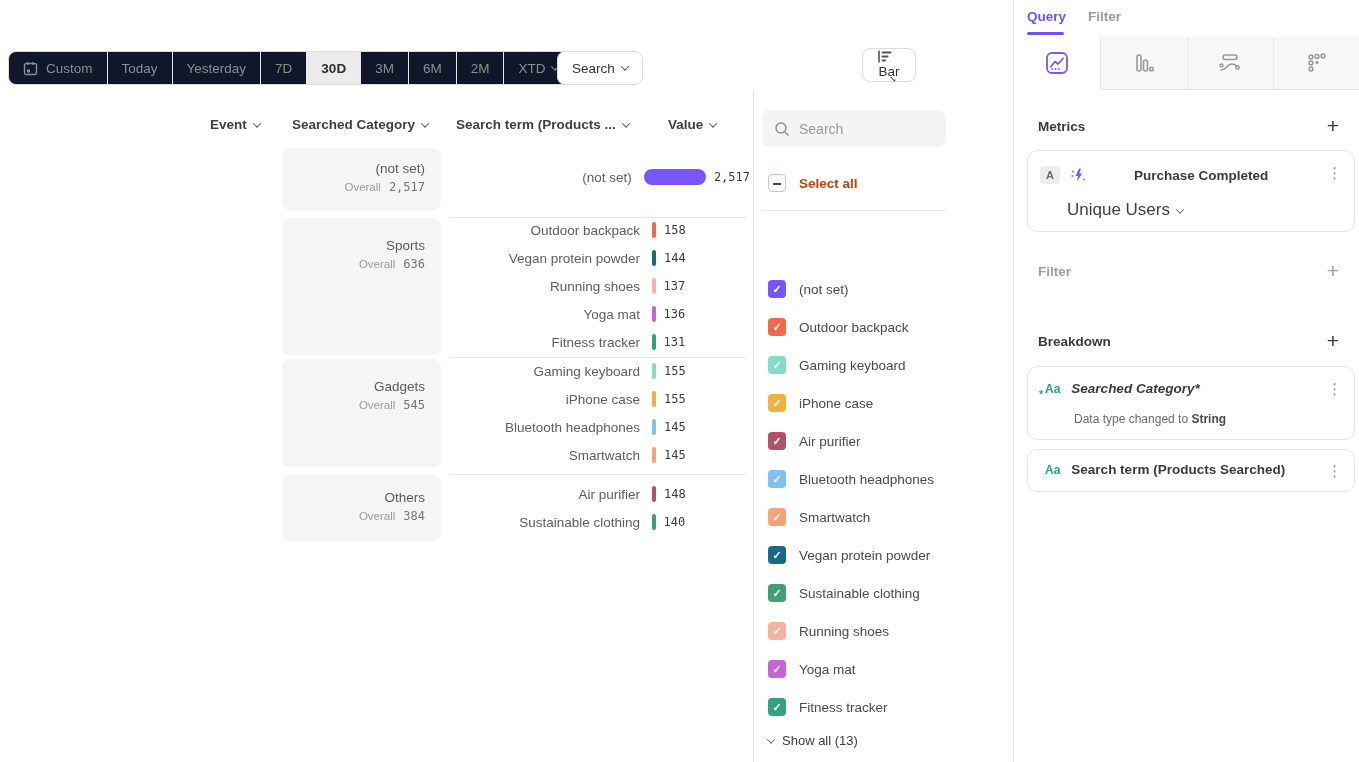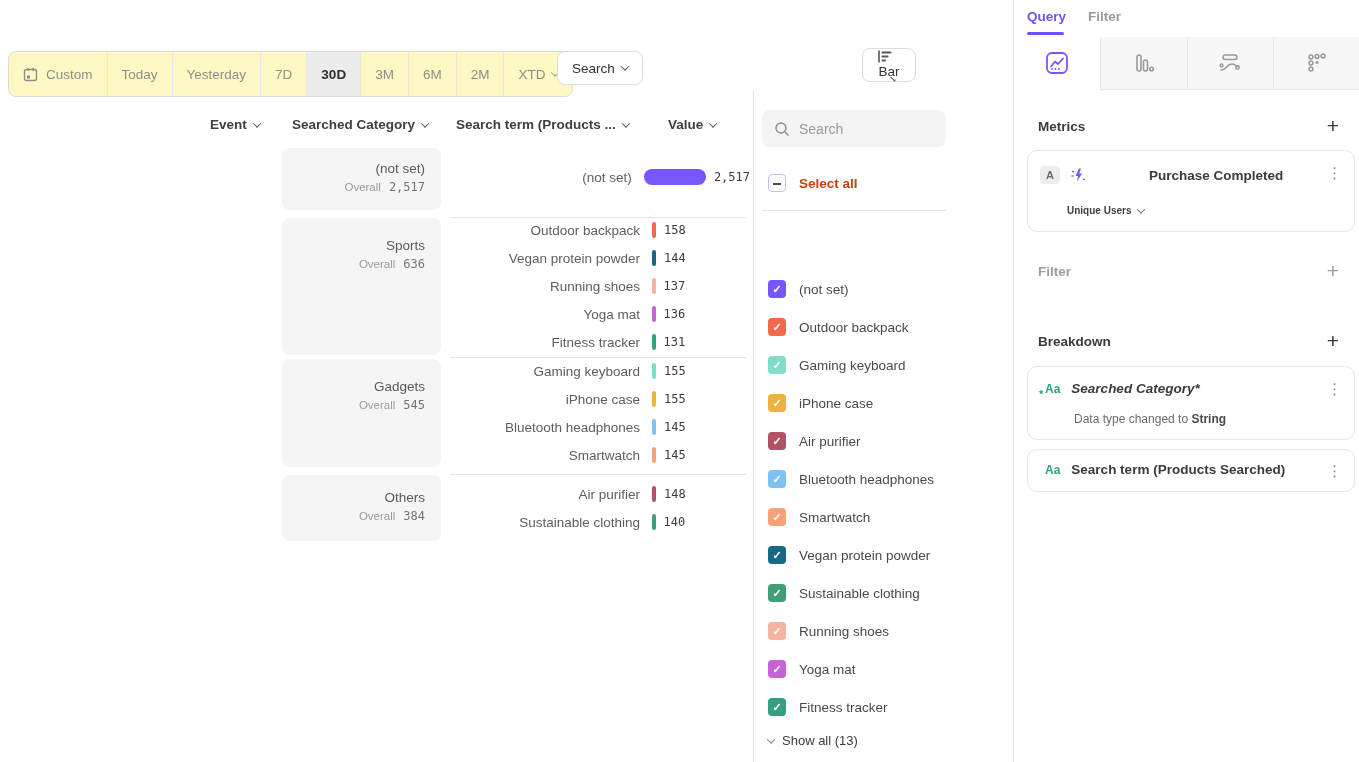--- a/index.html
+++ b/index.html
@@ -4,21 +4,21 @@
 <style>
   * { margin:0; padding:0; box-sizing:border-box; }
   body { font-family:"Liberation Sans", sans-serif; background:#fff; }
   .app { position:relative; width:1359px; height:762px; background:#fff; overflow:hidden; color:#3c3c3c; }
   .mono { font-family:"DejaVu Sans Mono", monospace; }
 
   
   .chev { display:inline-block; width:6px; height:6px; border-right:1.6px solid #6b6b6b; border-bottom:1.6px solid #6b6b6b; transform:rotate(45deg) translate(-1px,-1px); margin-left:7px; vertical-align:middle; }
 
   
-  .seg-group { position:absolute; left:8px; top:51px; height:46px; display:inline-flex; align-items:stretch; border:1px solid #dcdcdc; border-radius:8px; overflow:hidden; background:#fef9c3; }
+  .seg-group { position:absolute; left:8px; top:51px; height:34px; display:inline-flex; align-items:stretch; border:1px solid #dcdcdc; border-radius:8px; overflow:hidden; background:#0f172a; }
   .seg { display:flex; align-items:center; padding:0 14px; font-size:13.5px; color:#8e8e8e; cursor:pointer; border-left:1px solid #e6e6e6; white-space:nowrap; }
   .seg:first-child { border-left:none; }
   .seg.active { background:#ececec; color:#2f2f2f; font-weight:bold; }
   .seg .chev { border-color:#9a9a9a; }
   .btn { position:absolute; height:34px; display:inline-flex; align-items:center; padding:0 14px; border:1px solid #dcdcdc; border-radius:8px; font-size:13.5px; color:#333; background:#fff; cursor:pointer; }
   .btn .chev { border-color:#555; }
   .icon-cal, .icon-hbar { margin-right:8px; display:inline-flex; }
 
   
   .thead { position:absolute; top:117px; font-size:13.5px; font-weight:bold; color:#3f3f3f; white-space:nowrap; }
@@ -66,21 +66,21 @@
   .icocell:last-child { border-right:none; }
   .icocell.active { background:#fff; border-bottom:1px solid transparent; }
   .qheader { position:absolute; font-size:13.5px; font-weight:bold; color:#3b3b3b; }
   .qheader.muted { color:#9e9e9e; }
   .plus { position:absolute; right:20px; font-size:21px; font-weight:normal; color:#3b3b3b; cursor:pointer; line-height:18px; }
   .plus.muted { color:#9e9e9e; }
   .card { position:absolute; left:13px; width:328px; border:1px solid #e6e6e6; border-radius:10px; background:#fff; }
   .kebab { position:absolute; right:12px; top:14px; color:#8a8a8a; font-size:15px; letter-spacing:0; cursor:pointer; line-height:16px; }
   .abadge { display:inline-block; width:20px; height:18px; background:#ededed; border-radius:4px; color:#6b6b6b; font-size:11px; font-weight:bold; text-align:center; line-height:18px; }
   .mcard-title { font-size:13.5px; font-weight:bold; color:#3b3b3b; }
-  .measure { font-size:10px; font-weight:bold; color:#3f3f3f; cursor:pointer; }
+  .measure { font-size:17px; font-weight:normal; color:#3f3f3f; cursor:pointer; }
   .aa-ico { font-size:12px; font-weight:bold; color:#2ba47e; position:relative; font-style:normal; }
   .aa-ico .ast { position:absolute; left:-6px; bottom:-4px; font-size:11px; }
   .bnote { font-size:12px; color:#6a6a6a; }
   .bnote b { color:#4a4a4a; }
 </style>
 </head>
 <body>
 
 <div class="app">
 
@@ -360,21 +360,21 @@
       <div style="position:absolute; left:12px; top:15px; display:flex; align-items:center;">
         <span class="abadge">A</span>
         <span style="display:inline-flex; margin-left:10px;">
           <svg width="17" height="17" viewBox="0 0 17 17">
               <polygon points="9,1.5 5.5,9 8,9 7,14.5 12,6.5 9.3,6.5 11,1.5" fill="#7856ff"></polygon>
               <line x1="2" y1="4" x2="4" y2="5.2" stroke="#7856ff" stroke-width="1.3"></line>
               <line x1="1.5" y1="9" x2="3.6" y2="9" stroke="#7856ff" stroke-width="1.3"></line>
               <line x1="13" y1="12" x2="15" y2="13" stroke="#7856ff" stroke-width="1.3"></line>
             </svg>
         </span>
-        <span class="mcard-title" style="margin-left:18px;padding-left:44px;">Purchase Completed</span>
+        <span class="mcard-title" style="margin-left:3px;padding-left:44px;">Purchase Completed</span>
       </div>
       <div style="position:absolute; left:39px; top:49px;">
         <span class="measure"><span>Unique Users</span><span class="chev"></span></span>
       </div>
     </div>
 
     <span class="qheader muted" style="left:24px; top:264px;">Filter</span>
     <span class="plus muted" style="top:262px;">+</span>
 
     <span class="qheader" style="left:24px; top:334px;">Breakdown</span>

